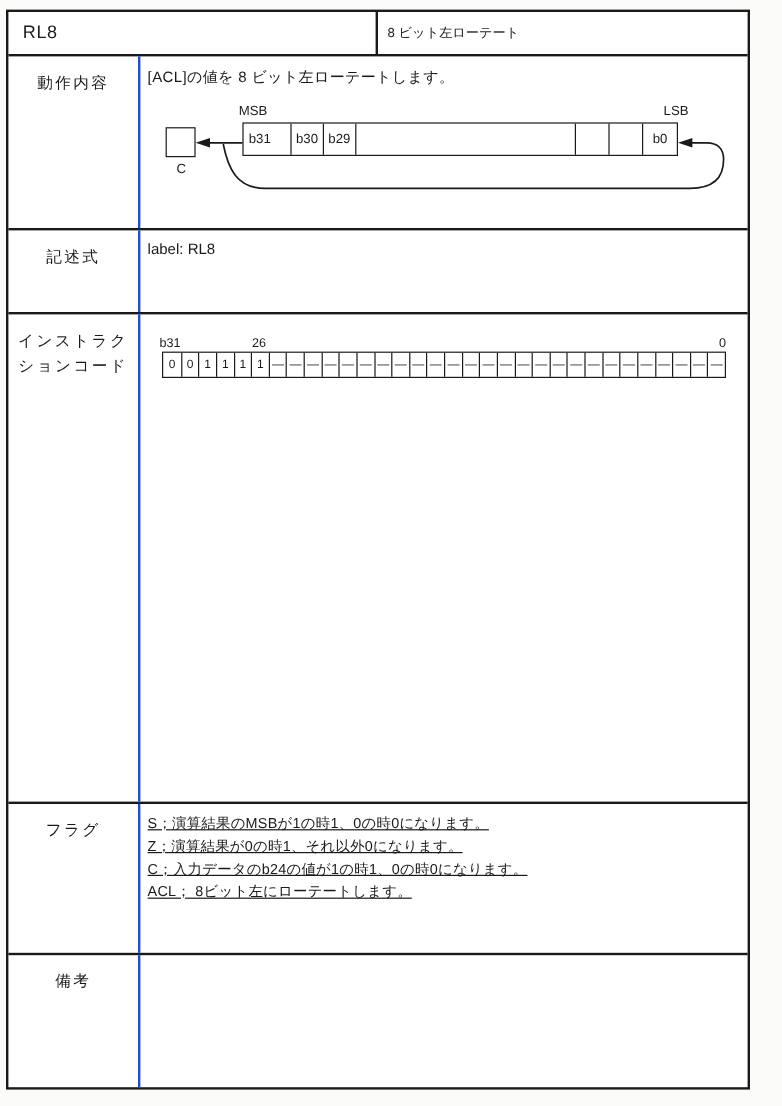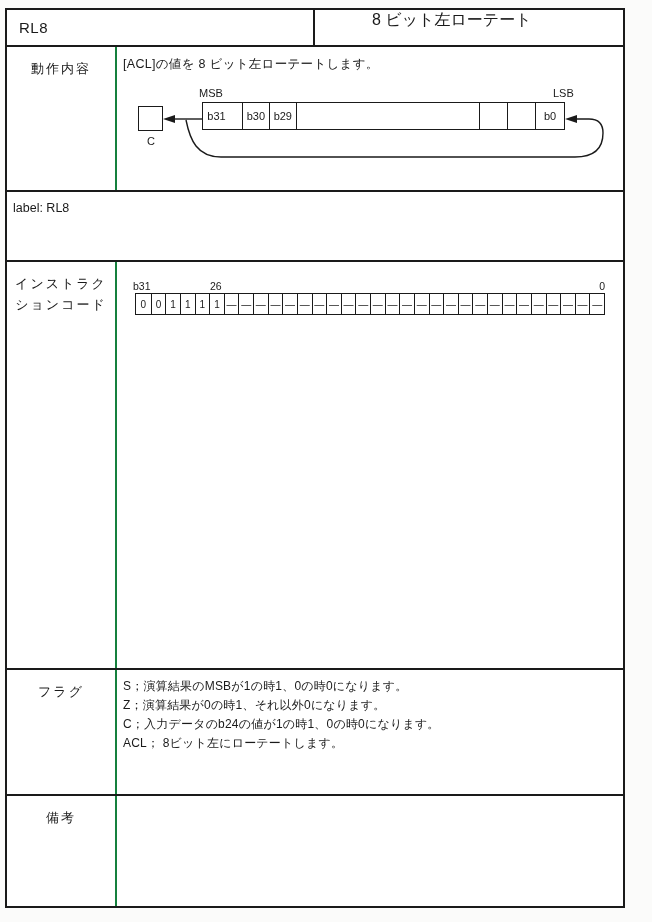--- a/index.html
+++ b/index.html
@@ -8,33 +8,33 @@
     font-family:"Liberation Sans","DejaVu Sans",sans-serif;
     color:#1a1a1a;position:relative;overflow:hidden;
   }
   .doc-table{
     position:absolute;left:5px;top:8px;width:620px;height:900px;
     border:2px solid #1a1a1a;background:#fff;
     display:flex;flex-direction:column;box-sizing:border-box;
   }
   .row{display:flex;flex-direction:row;border-bottom:2px solid #1a1a1a;box-sizing:border-box;}
   .row:last-child{border-bottom:none;flex:1;}
-  .hdr{height:37px;gap:36px;}
+  .hdr{height:37px;}
   .r-op{height:145px;}
   .r-note{height:70px;}
   .r-icode{height:408px;}
   .r-flags{height:126px;}
 
   .hdr-left{width:308px;border-right:2px solid #1a1a1a;display:flex;align-items:center;
     padding-left:12px;font-size:15px;letter-spacing:0.5px;box-sizing:border-box;}
-  .hdr-right{flex:1;display:flex;align-items:flex-start;padding-left:8px;font-size:16px;box-sizing:border-box;margin-left:13px;}
+  .hdr-right{flex:1;display:flex;align-items:center;padding-left:8px;font-size:11px;box-sizing:border-box;}
 
-  .label-cell{width:110px;border-right:2px solid #15803d;box-sizing:border-box;
+  .label-cell{width:110px;border-right:2px solid #1d4ed8;box-sizing:border-box;
     padding-top:11px;text-align:center;font-size:13px;letter-spacing:2px;line-height:21px;}
-  .content-cell{flex:1;position:relative;box-sizing:border-box;}
+  .content-cell{flex:1;position:relative;box-sizing:border-box;text-decoration:underline;}
 
   
   .op-desc{position:absolute;left:6px;top:9px;font-size:12.5px;letter-spacing:0.3px;}
   .dg-label{position:absolute;font-size:11px;}
   .reg{position:absolute;left:85px;top:55px;width:363px;height:28px;display:flex;
     border:1px solid #1a1a1a;box-sizing:border-box;}
   .reg-cell{border-left:1px solid #1a1a1a;box-sizing:border-box;display:flex;
     align-items:center;justify-content:center;font-size:11px;}
   .reg-cell:first-child{border-left:none;}
   .reg-cell:nth-child(1){width:28px;}
@@ -106,20 +106,21 @@
         <line x1="57" y1="72" x2="85" y2="72" stroke="#1a1a1a" stroke-width="1.4"></line>
         <polygon points="46,72 58,68 58,76" fill="#1a1a1a"></polygon>
 
         <path d="M 69 73 C 73 93, 80 110, 104 110 L 458 110 C 479 110, 486 100, 486 86 C 486 77 481 72 472 72 L 457 72" fill="none" stroke="#1a1a1a" stroke-width="1.4"></path>
         <polygon points="448,72 460,68 460,76" fill="#1a1a1a"></polygon>
       </svg>
     </div>
   </div>
 
   <div class="row r-note">
+    <div class="label-cell">記述式</div>
     <div class="content-cell">
       <div class="note-text">label:  RL8</div>
     </div>
   </div>
 
   <div class="row r-icode">
     <div class="label-cell">
       <div>インストラク</div>
       <div>ションコード</div>
     </div>

